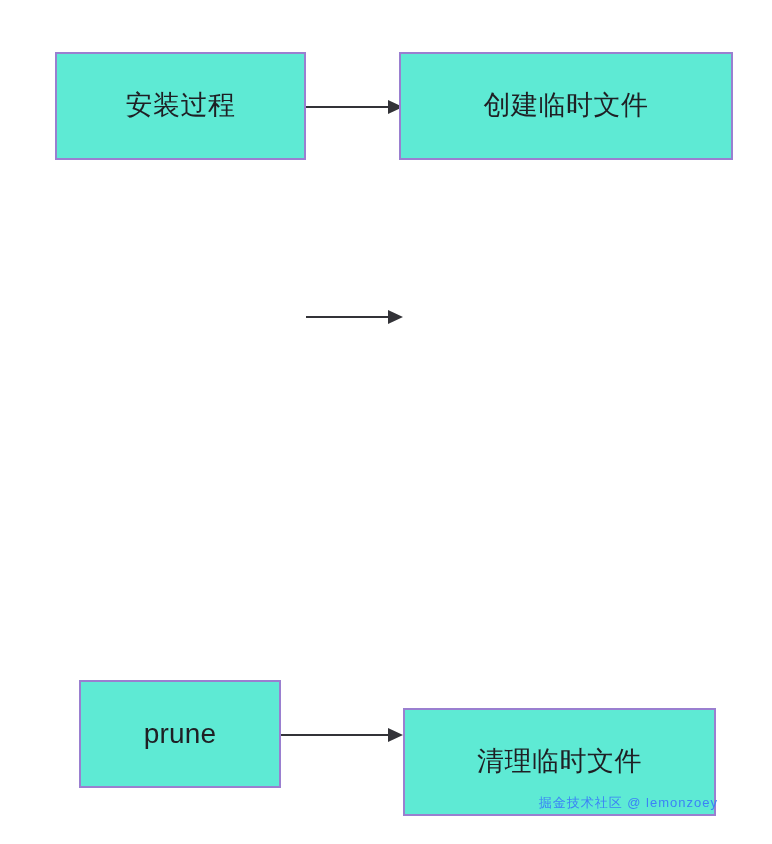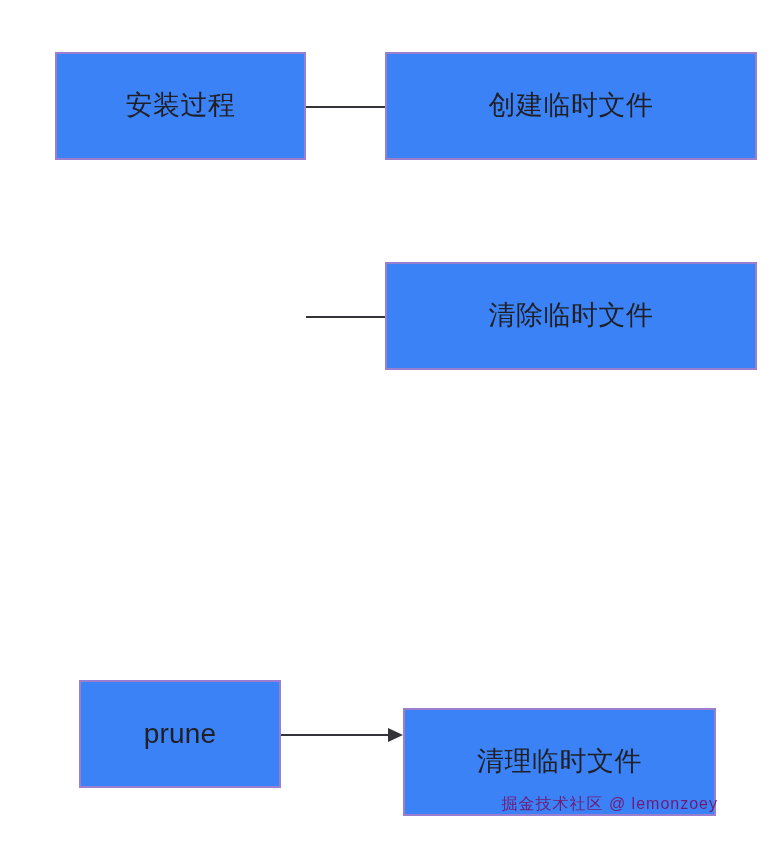--- a/index.html
+++ b/index.html
@@ -27,21 +27,21 @@
   .flow-row {
     position: absolute;
     left: 0;
     width: 772px;
     height: 112px;
   }
 
   .node-box {
     position: absolute;
     box-sizing: border-box;
-    background: #3b82f6;
+    background: #5eead4;
     border: 2px solid #9a7fd0;
     display: flex;
     align-items: center;
     justify-content: center;
     height: 108px;
     top: 0;
   }
 
   .node-label {
     font-size: 27px;
@@ -56,22 +56,22 @@
     font-size: 28px;
     letter-spacing: 0.2px;
   }
 
   
   .row-standard .node-source {
     left: 55px;
     width: 251px;
   }
   .row-standard .node-target {
-    left: 385px;
-    width: 372px;
+    left: 399px;
+    width: 334px;
   }
 
   
   .row-prune .node-source {
     left: 79px;
     width: 202px;
   }
   .row-prune .node-target {
     left: 403px;
     width: 313px;
@@ -108,22 +108,22 @@
     height: 0;
     border-top: 7px solid transparent;
     border-bottom: 7px solid transparent;
     border-left: 15px solid #333338;
   }
 
   #watermark {
     position: absolute;
     right: 54px;
     top: 794px;
-    font-size: 16px;
-    color: #701a75;
+    font-size: 13px;
+    color: #3b82f6;
     letter-spacing: 1px;
     white-space: nowrap;
   }
 </style>
 </head>
 <body>
 
 <div id="diagram-canvas">
 
   <div class="flow-row row-standard" style="top:52px;">
@@ -137,23 +137,20 @@
     <div class="node-box node-target">
       <span class="node-label">创建临时文件</span>
     </div>
   </div>
 
   <div class="flow-row row-standard" style="top:262px;">
     <div class="edge-arrow">
       <div class="edge-line"></div>
       <div class="edge-head"></div>
     </div>
-    <div class="node-box node-target">
-      <span class="node-label">清除临时文件</span>
-    </div>
   </div>
 
 
   <div class="flow-row row-prune" style="top:680px;">
     <div class="node-box node-source">
       <span class="node-label latin">prune</span>
     </div>
     <div class="edge-arrow">
       <div class="edge-line"></div>
       <div class="edge-head"></div>

